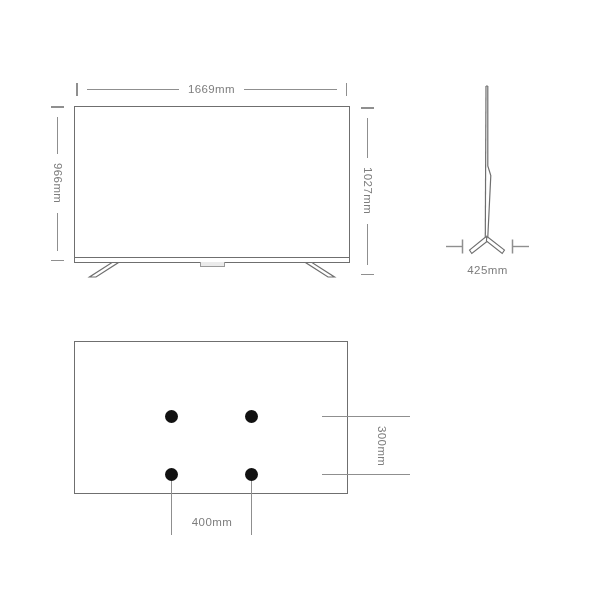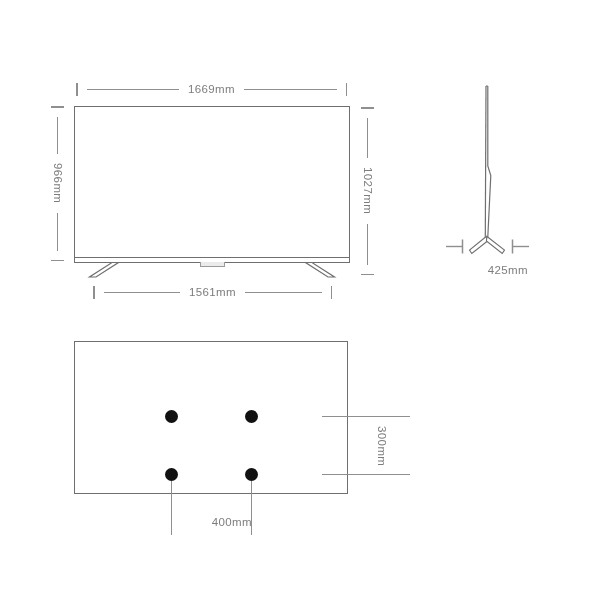--- a/index.html
+++ b/index.html
@@ -24,21 +24,21 @@
   .vlabel { writing-mode:vertical-rl; text-orientation:mixed; }
 
   .ext-line-h { height:0; border-top:1.5px solid #8f8f8f; }
   .ext-line-v { width:0; border-left:1.5px solid #8f8f8f; }
 
   .vesa-hole { width:13px; height:13px; border-radius:50%; background:#111111; }
 
   .center-tab {
     box-sizing:border-box; border:1px solid #9a9a9a; border-top:none; background:#ebebeb;
   }
-  .txt-c { text-align:right; }
+  .txt-c { text-align:center; }
 </style>
 </head>
 <body>
 
 <div class="canvas">
 
   <div class="abs outline" style="left:74px; top:106px; width:276px; height:157px;"></div>
 
   <div class="abs thinline-h" style="left:75px; top:257px; width:274px;"></div>
 
@@ -66,27 +66,20 @@
   </div>
 
   <div class="abs dim-v" style="left:360px; top:107px; width:14px; height:168px;">
     <div class="tick"></div>
     <div class="seg"></div>
     <div class="dim-label vlabel">1027mm</div>
     <div class="seg"></div>
     <div class="tick"></div>
   </div>
 
-  <div class="abs dim-h" style="left:93px; top:286px; width:239px; height:13px;">
-    <div class="tick"></div>
-    <div class="seg"></div>
-    <div class="dim-label">1561mm</div>
-    <div class="seg"></div>
-    <div class="tick"></div>
-  </div>
 
   <svg class="abs" style="left:440px; top:80px;" width="100" height="180" viewBox="440 80 100 180">
 
     <path d="M486,86 L485.3,237" fill="none" stroke="#6f6f6f" stroke-width="1.2"></path>
     <path d="M487.8,86 L487.8,166 L490.8,175.5 L487.8,237" fill="none" stroke="#6f6f6f" stroke-width="1.2"></path>
     <path d="M486,86 L487.8,86" fill="none" stroke="#6f6f6f" stroke-width="1.2"></path>
 
     <polygon points="486.2,236.5 469.5,250 471.8,253.5 487.6,241" fill="#ffffff" stroke="#6f6f6f" stroke-width="1.1"></polygon>
     <polygon points="487,236.5 504.5,250 502.2,253.5 486.4,241" fill="#ffffff" stroke="#6f6f6f" stroke-width="1.1"></polygon>
 

